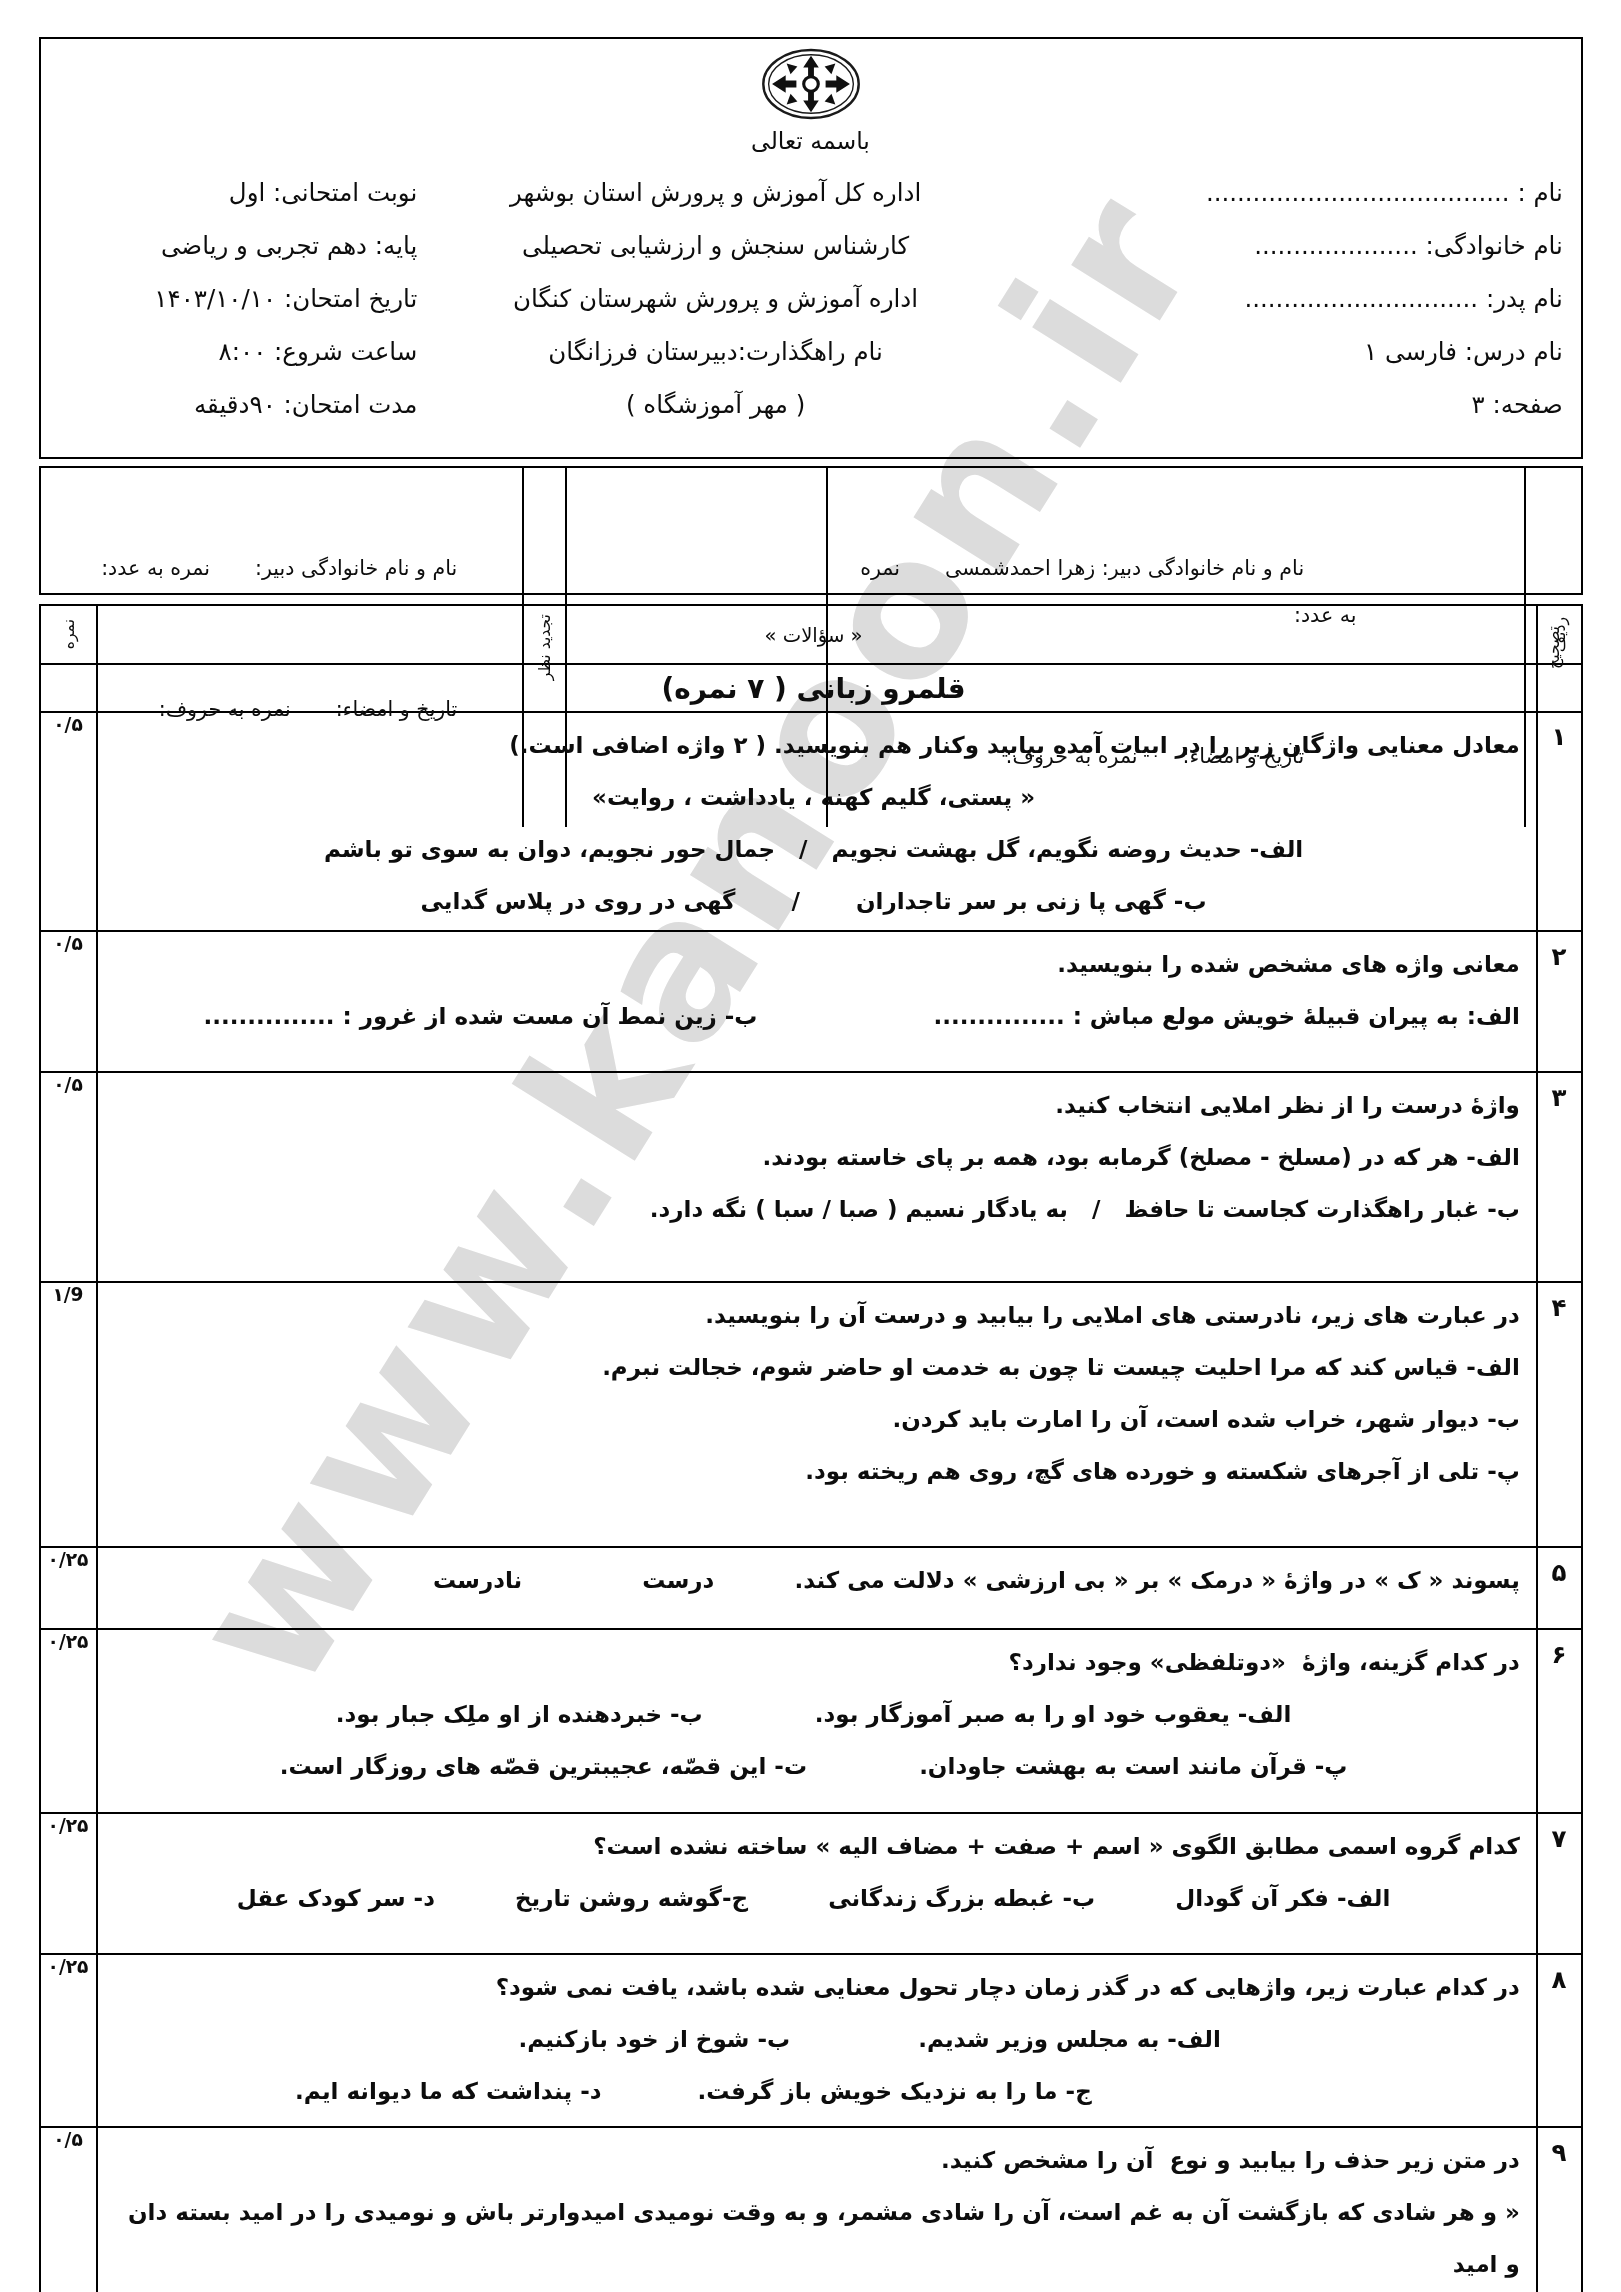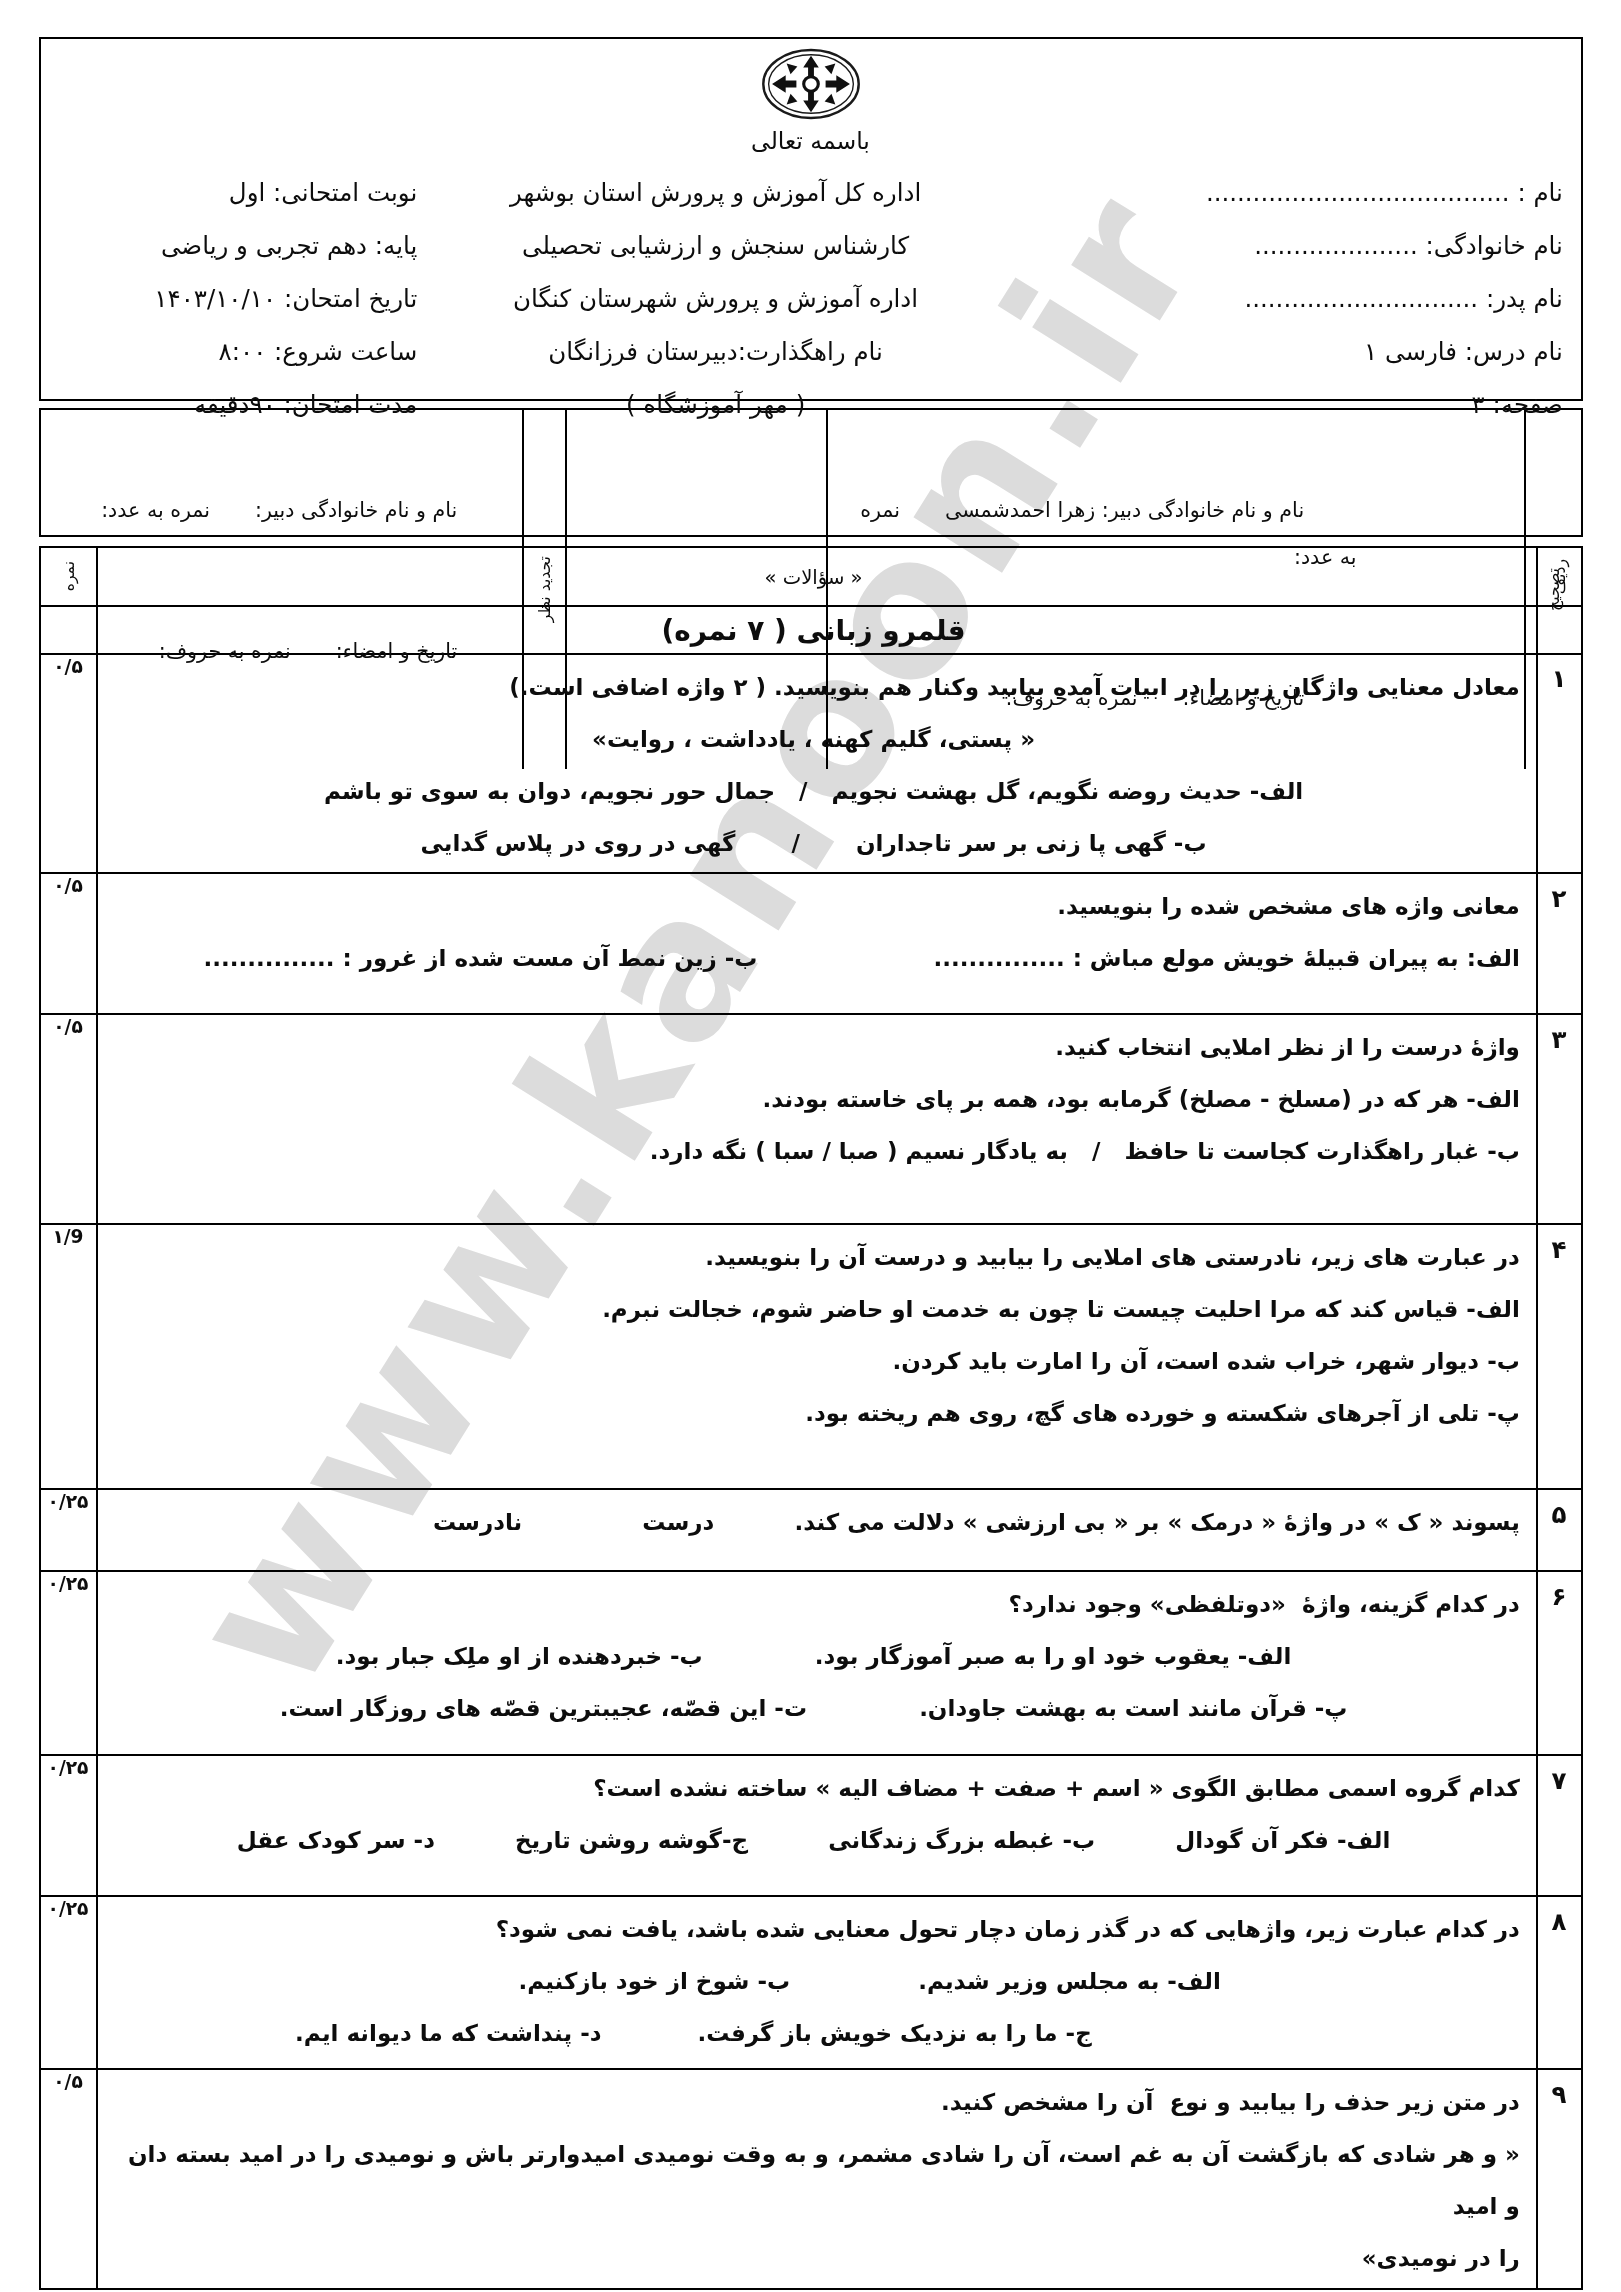--- a/index.html
+++ b/index.html
@@ -24,21 +24,21 @@
     white-space:nowrap;
     z-index:0;
     direction:ltr;
   }
   .content{position:relative;z-index:1;}
   
   .header-box{
     width:1544px;margin:37px auto 0;
     border:2.5px solid #000;
     box-sizing:border-box;
-    height:364px;
+    height:422px;
     padding-top:7.8px;
   }
   .logo-wrap{text-align:center;height:78px;}
   .besmele{text-align:center;font-size:23.5px;height:37px;line-height:33px;}
   .cols{
     display:grid;
     grid-template-columns:549px 1fr 365px;
     padding:3.9px 17.6px 0 11.8px;
     font-size:24.5px;
     line-height:53px;

